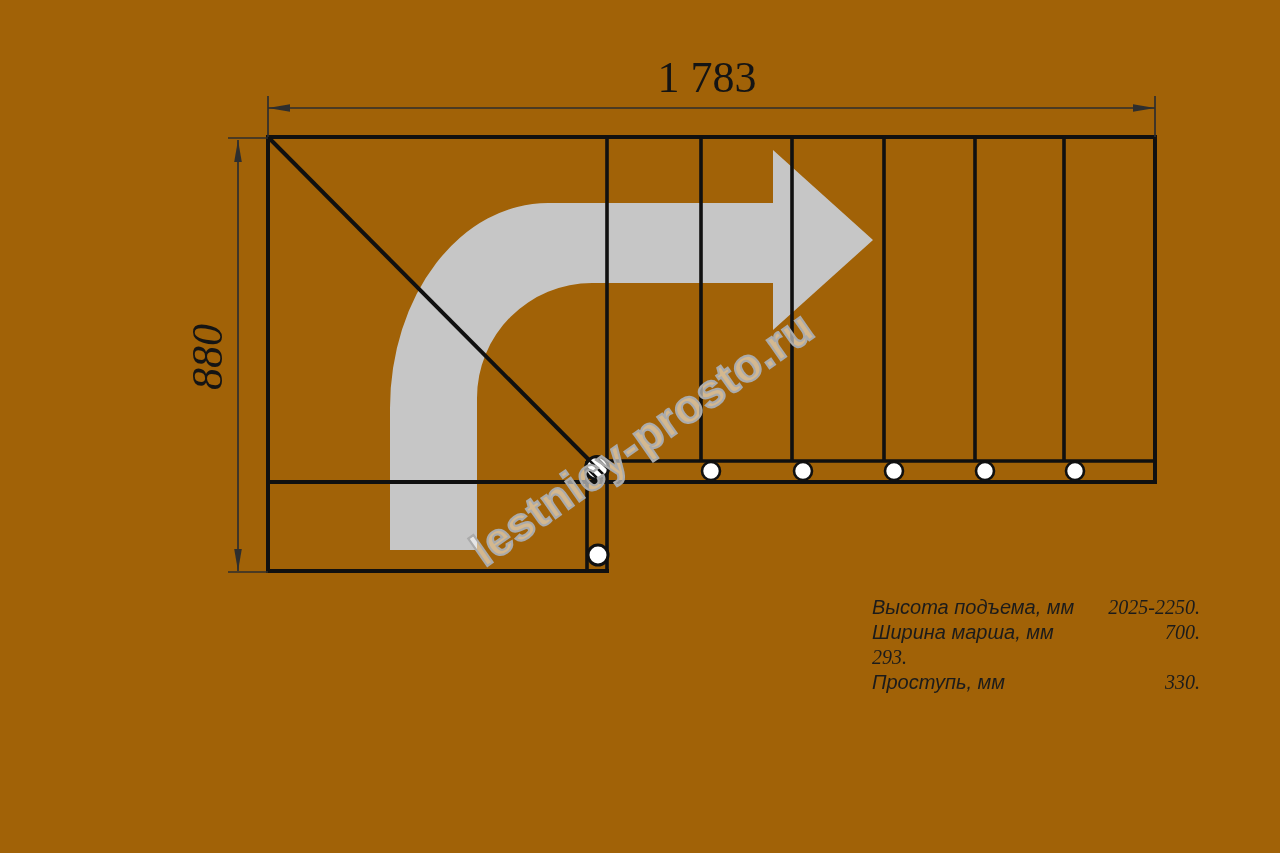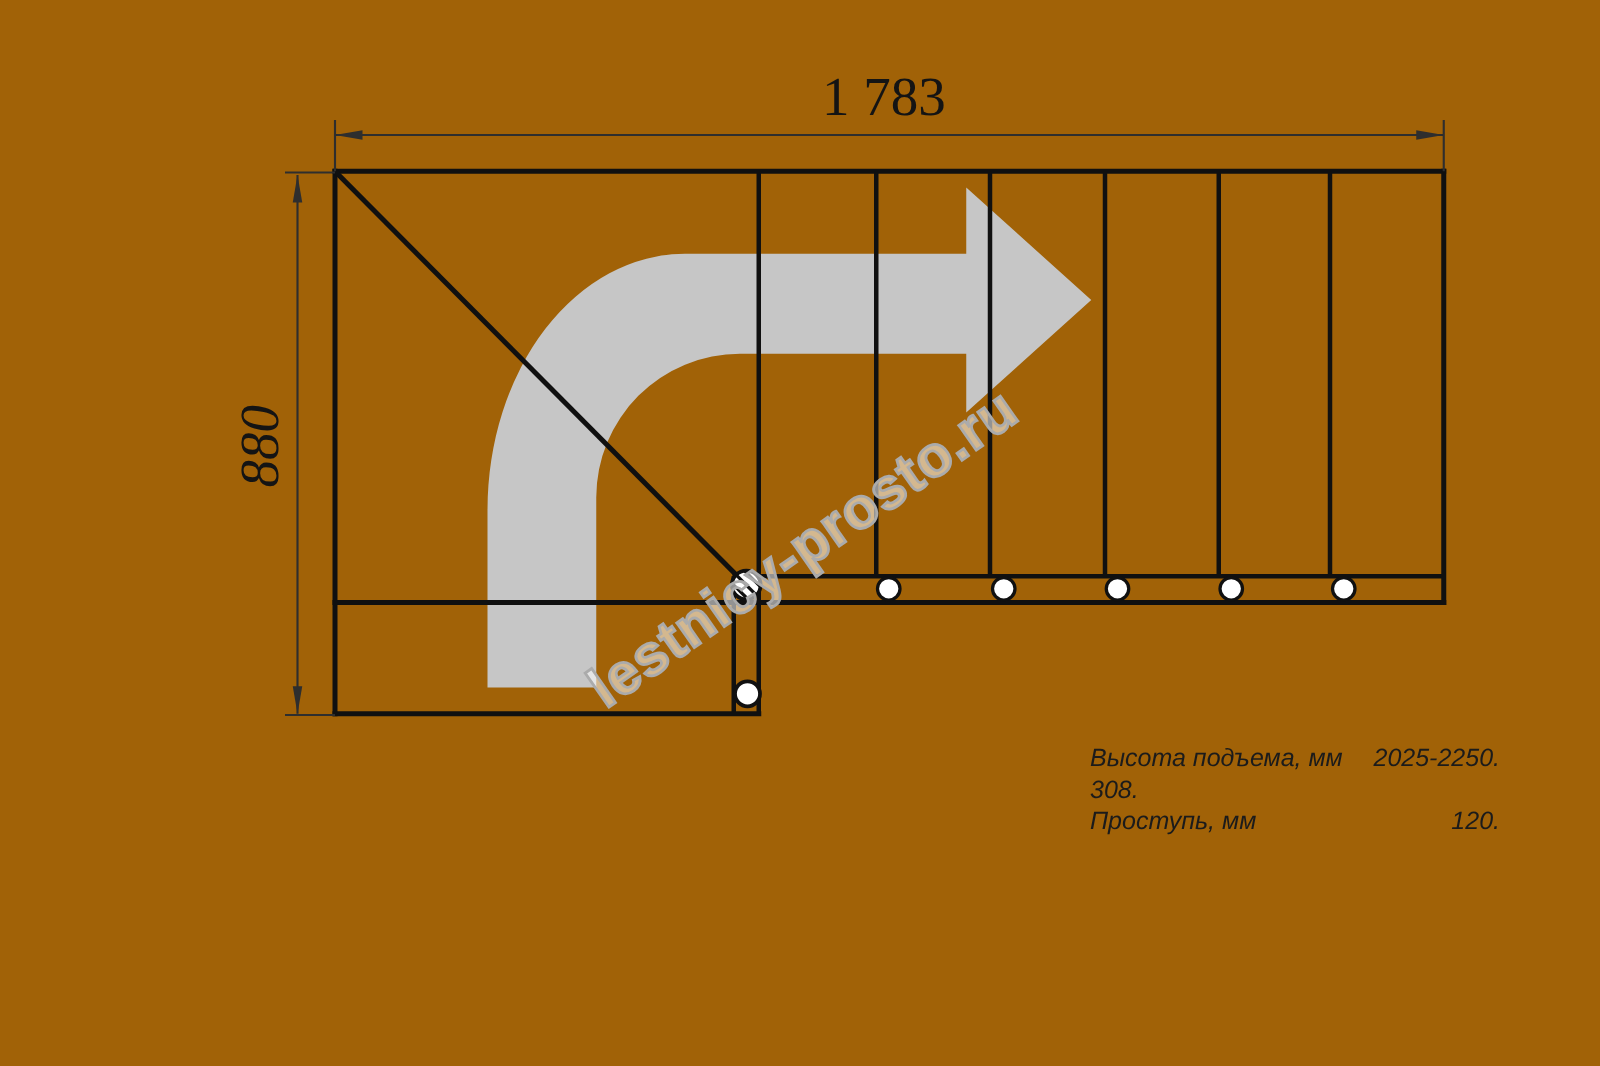--- a/index.html
+++ b/index.html
@@ -50,21 +50,21 @@
     font-style:italic;
     color:#1b1b1b;
   }
   .specs .row{
     display:flex;
     justify-content:space-between;
     line-height:25px;
     white-space:nowrap;
   }
   .specs .lbl{text-align:right;}
-  .specs .val{text-align:center;}
+  .specs .val{text-align:center;font-family:Liberation Serif, serif;}
 </style>
 </head>
 <body>
 
 <div class="canvas">
 
   <svg class="plan-svg" viewBox="0 0 1280 853">
     <defs>
       <clipPath id="newelHatchClip">
         <circle cx="597" cy="468" r="11"></circle>
@@ -135,21 +135,25 @@
   <div class="dim-text dim-height">880</div>
 
   <div class="watermark">lestnicy-prosto.ru</div>
 
   <div class="specs">
     <div class="row">
       <span class="lbl">Высота подъема, мм</span>
       <span class="val">2025-2250.</span>
     </div>
     <div class="row">
-      <span class="val">308.</span>
+      <span class="lbl">Ширина марша, мм</span>
+      <span class="val">700.</span>
+    </div>
+    <div class="row">
+      <span class="val">293.</span>
     </div>
     <div class="row">
       <span class="lbl">Проступь, мм</span>
-      <span class="val">120.</span>
+      <span class="val">330.</span>
     </div>
   </div>
 
 </div>
 
 </body></html>

